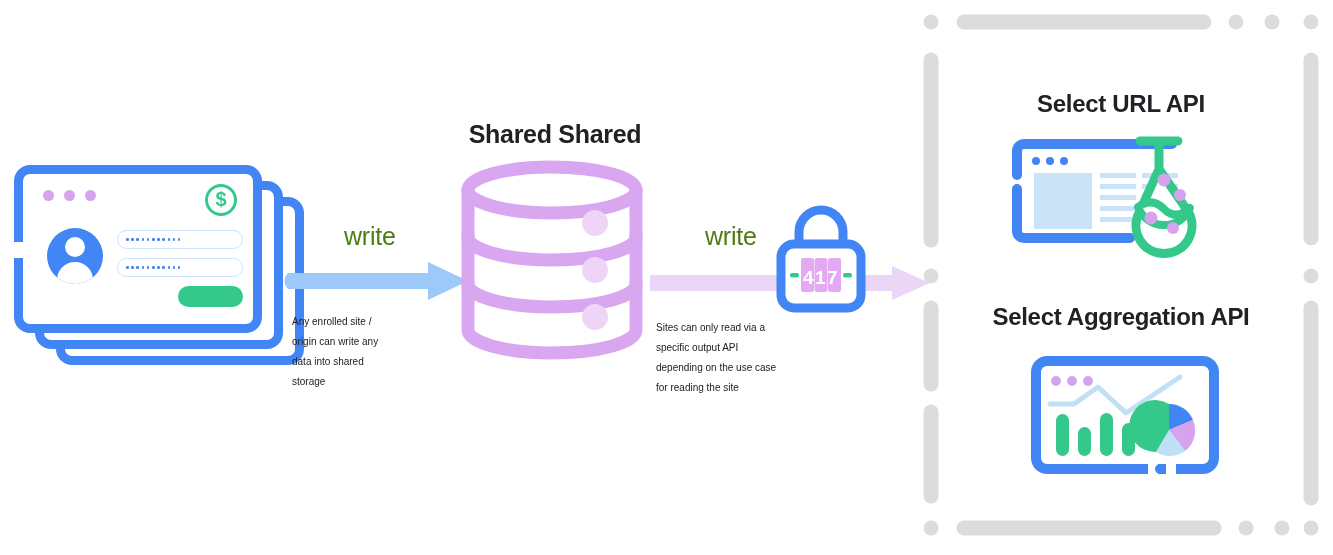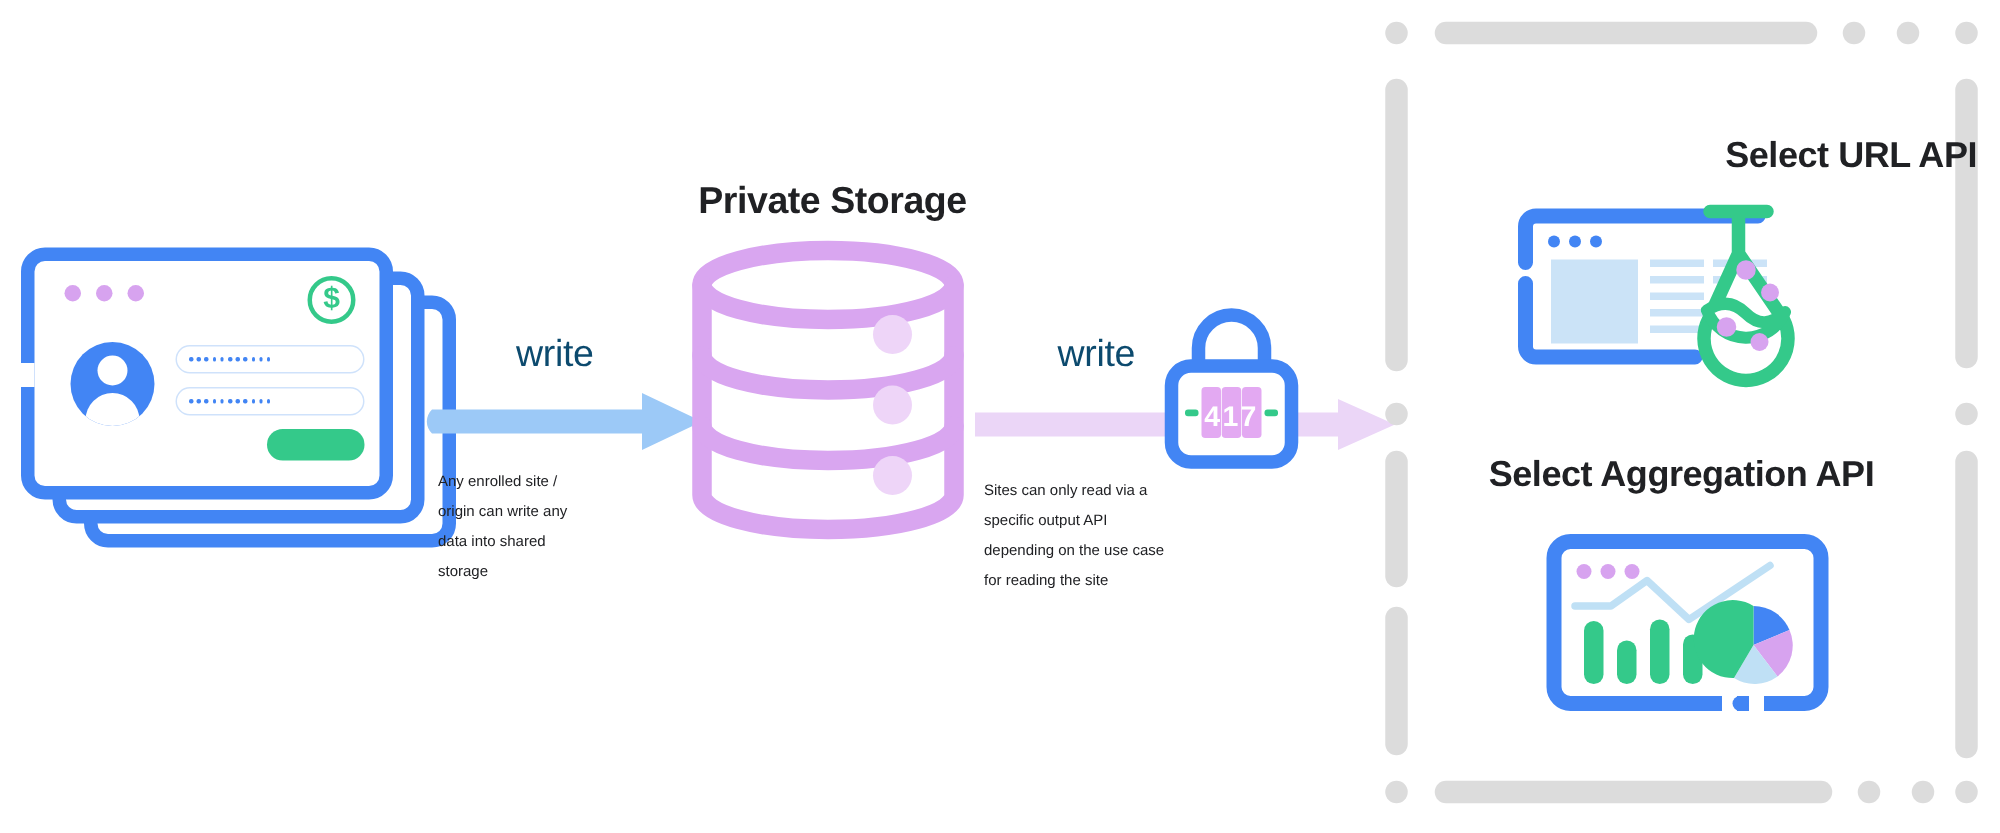--- a/index.html
+++ b/index.html
@@ -56,21 +56,21 @@
   .pw-field .pd{width:2.6px;height:2.6px;border-radius:50%;background:#4285F4;}
   .pw1{top:56px;} .pw2{top:84px;}
   .submit-btn{
     position:absolute;left:155px;top:112px;width:65px;height:21px;border-radius:11px;
     background:#34C98A;
   }
 
   
   #write-group{left:288px;top:222px;width:186px;height:170px;}
   .flow-label{
-    font-size:25px;color:#0c4a6e;font-family:"Liberation Sans", sans-serif;
+    font-size:25px;color:#4d7c0f;font-family:"Liberation Sans", sans-serif;
     letter-spacing:-0.2px;
   }
   .arrow-wrap{position:relative;}
   .caption{
     font-size:10px;line-height:20px;color:#202124;
     font-family:"Liberation Sans", sans-serif;white-space:pre-line;
   }
 
   
   #storage-group{left:440px;top:120px;width:230px;height:240px;}
@@ -81,21 +81,21 @@
 
   
   #read-group{left:650px;top:222px;width:280px;height:175px;}
 
   
   #api-frame{left:924px;top:8px;width:394px;height:534px;}
   .api-title{
     font-size:24px;font-weight:bold;color:#202124;text-align:center;
     font-family:"Liberation Sans", sans-serif;letter-spacing:-0.3px;
   }
-  #select-url-title{left:0;top:82px;width:394px;text-align:right;}
+  #select-url-title{left:0;top:82px;width:394px;}
   #private-agg-title{left:0;top:295px;width:394px;}
 
   svg{display:block;overflow:visible;}
 </style>
 </head>
 <body>
 
 <div class="stage">
 
   <div class="abs" id="login-stack">
@@ -150,21 +150,21 @@
         <path d="M0 11 h140 v-11 l40 19 l-40 19 v-11 H0 a11 11 0 0 1 0 -16 z" fill="#9CC9F7"></path>
       </svg>
     </div>
     <div class="caption" style="position:absolute;left:4px;top:90px;width:180px;">Any enrolled site /
 origin can write any
 data into shared
 storage</div>
   </div>
 
   <div class="abs" id="storage-group">
-    <div class="section-title" style="position:absolute;left:0;top:0;width:230px;">Private Storage</div>
+    <div class="section-title" style="position:absolute;left:0;top:0;width:230px;">Shared Shared</div>
     <div style="position:absolute;left:22px;top:45px;">
       <svg width="180" height="190" viewBox="0 0 180 190">
         <g fill="none" stroke="#D9A6F0" stroke-width="13" stroke-linecap="round">
           <path d="M6 25 a84 23 0 0 1 168 0 a84 23 0 0 1 -168 0 z"></path>
           <path d="M6 25 v140 a84 23 0 0 0 168 0 V25"></path>
           <path d="M6 72 a84 23 0 0 0 168 0"></path>
           <path d="M6 119 a84 23 0 0 0 168 0"></path>
         </g>
         <circle cx="133" cy="58" r="13" fill="#EED5F8"></circle>
         <circle cx="133" cy="105" r="13" fill="#EED5F8"></circle>

